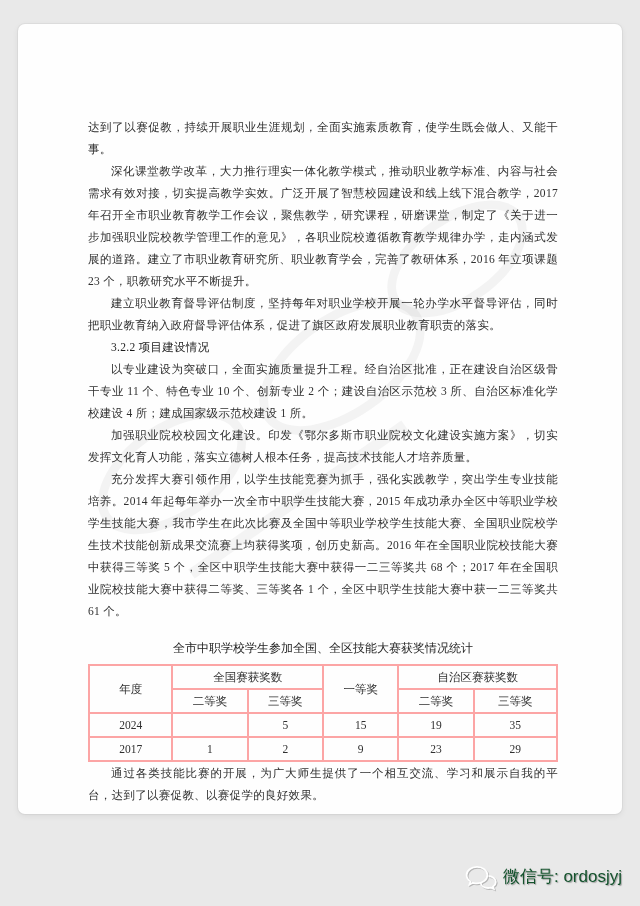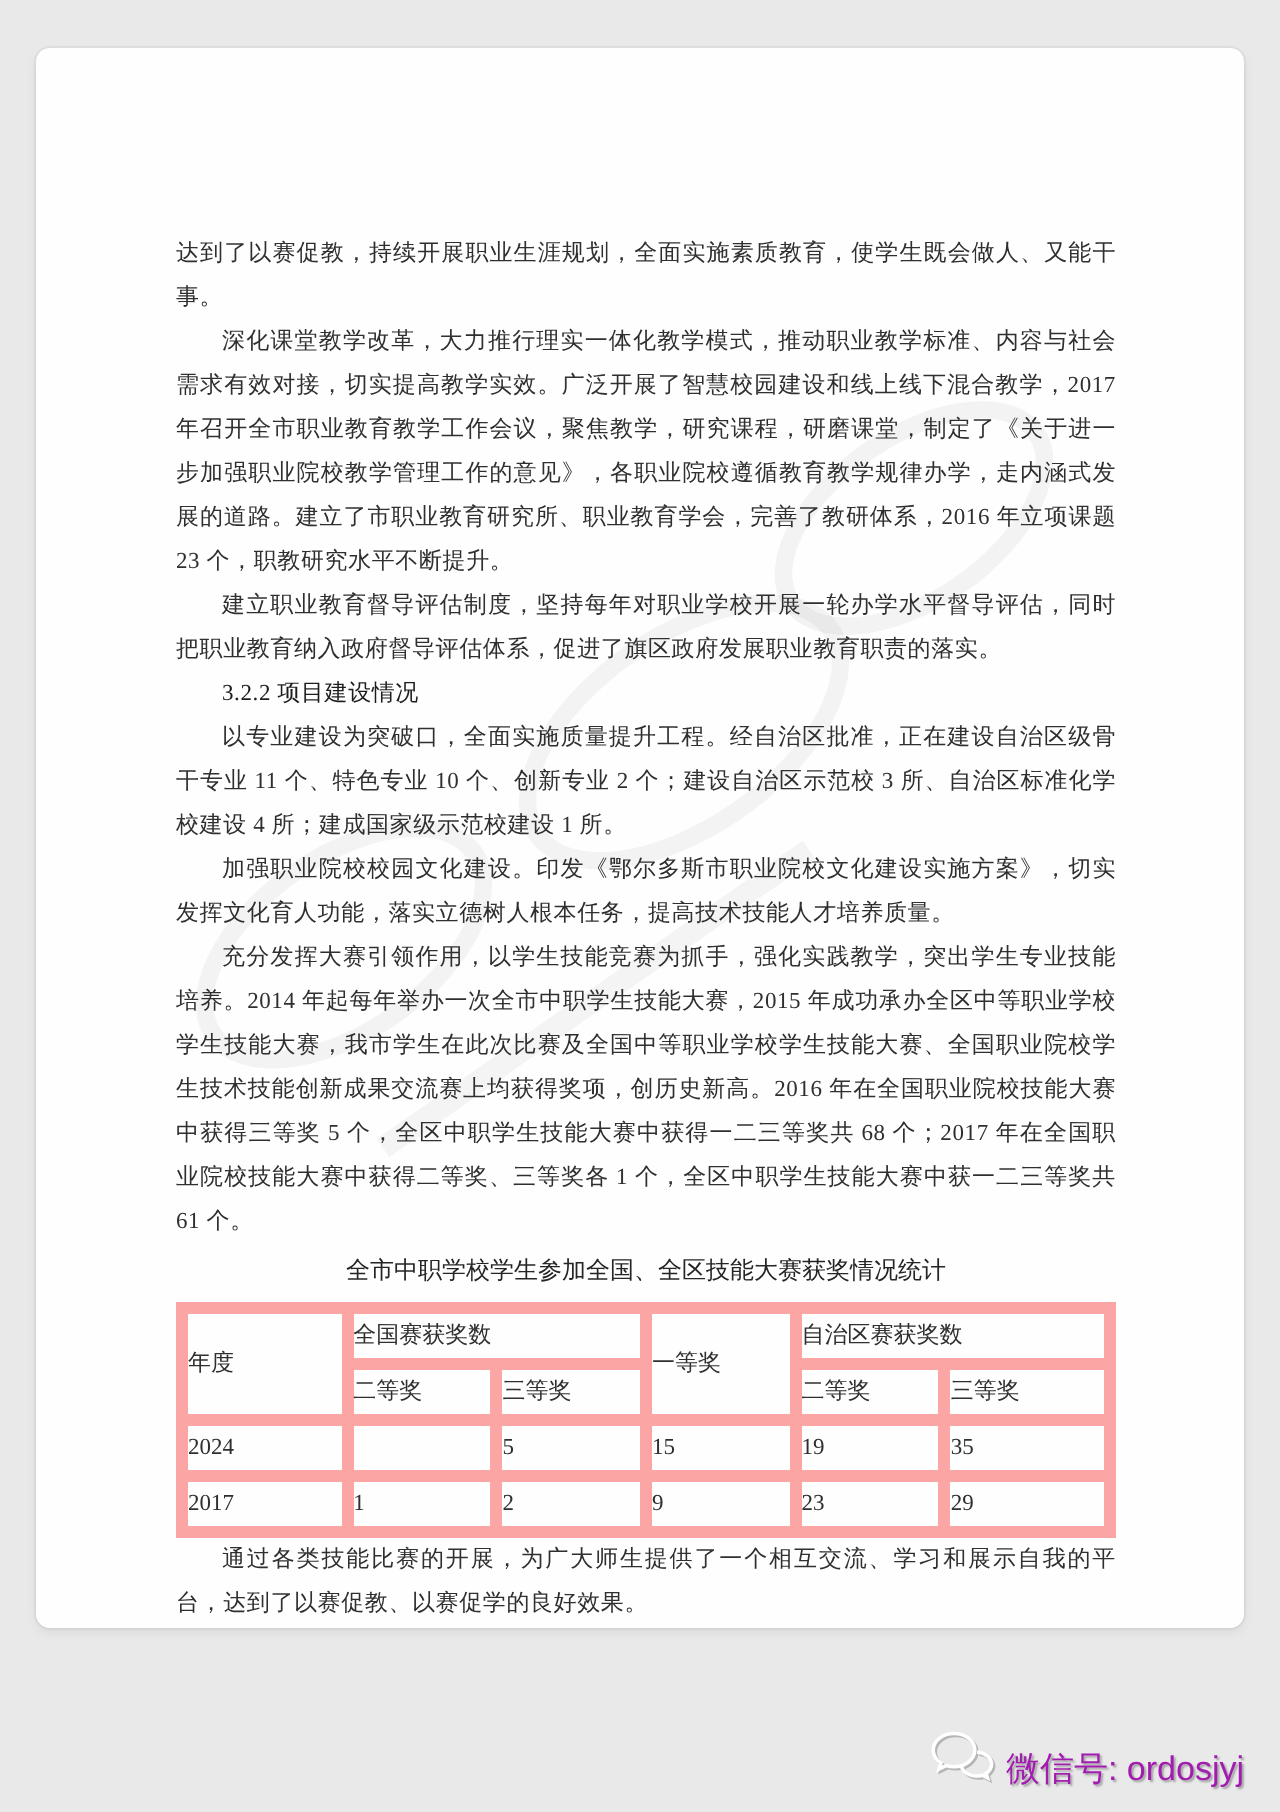--- a/index.html
+++ b/index.html
@@ -32,52 +32,53 @@
     letter-spacing:0.3px;
   }
   .content p.indent{text-indent:2em;}
   .content p.heading{
     font-weight:normal;
     color:#1d1d1d;
     text-indent:2em;
     text-align:left;
   }
   .table-title{
-    margin-top:2px;
+    margin-top:15px;
     font-size:12px;
     line-height:22px;
     text-align:center;
     color:#252525;
   }
   table.awards{
     margin-top:5px;
     width:100%;
     border-collapse:collapse;
     table-layout:fixed;
     border:1.5px solid #2d2d2d;
   }
   table.awards td{
-    border:6px solid #fca5a5;
+    border:2px solid #fca5a5;
+    text-align:center;
     vertical-align:middle;
     font-size:11.5px;
     color:#2f2f2f;
     padding:0;
     height:22px;
     line-height:14px;
   }
   td.grp{height:24px;}
   td.first-prize{vertical-align:bottom;padding-bottom:6px;}
   .closing{margin-top:11px;}
   .wechat{
     position:absolute;
     right:18px;bottom:10px;
-    display:flex;align-items:flex-end;gap:6px;
+    display:flex;align-items:flex-start;gap:6px;
     font-family:"Liberation Sans","DejaVu Sans",sans-serif;
     font-size:17px;
-    color:#a21caf;
+    color:#14532d;
     text-shadow:1px 1px 1px rgba(125,125,125,0.65);
   }
   .wechat svg{filter:drop-shadow(1px 1px 0 rgba(140,140,140,0.55));}
   
   .wm{position:absolute;pointer-events:none;}
   .wm-oval{
     border:9px solid rgba(175,175,175,0.14);
     border-radius:50%;
     transform:rotate(-35deg);
   }

